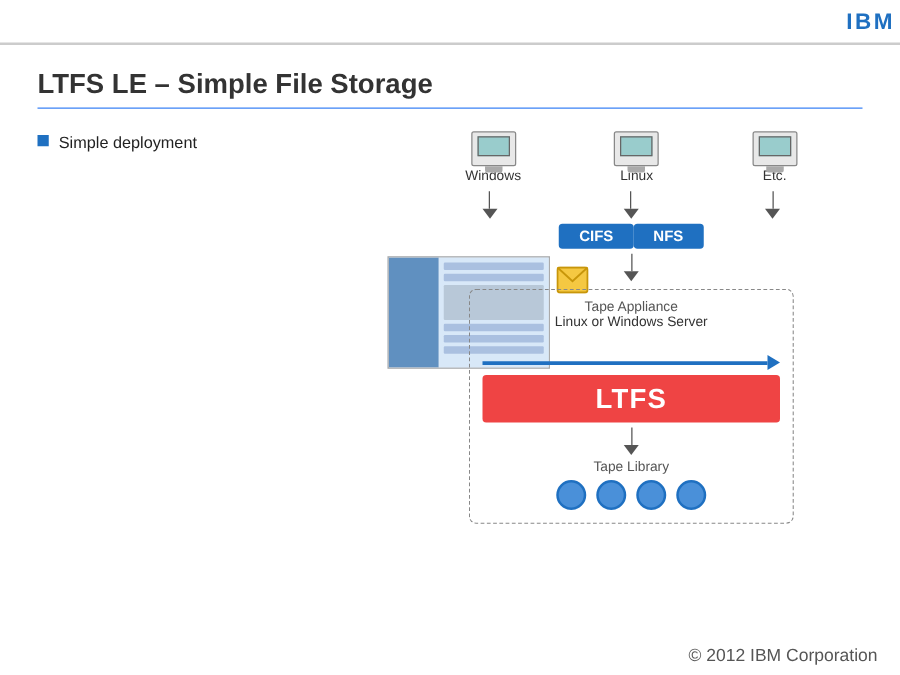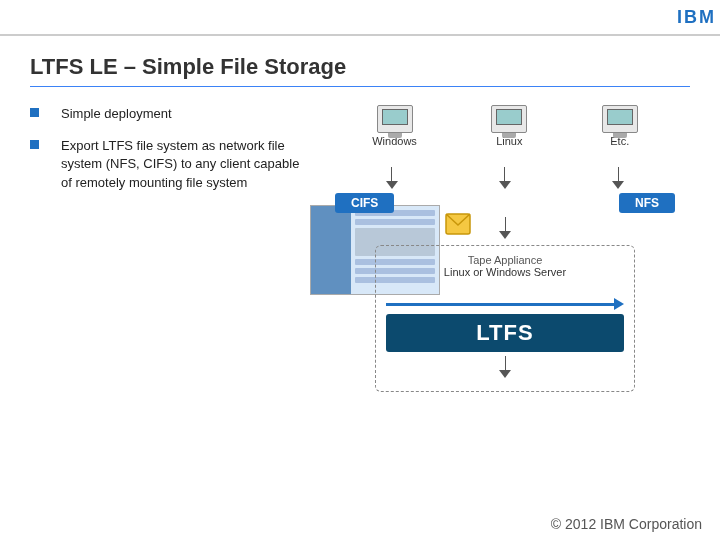--- a/index.html
+++ b/index.html
@@ -54,21 +54,20 @@
       flex-shrink: 0;
     }
 
     .bullet-item {
       display: flex;
       align-items: flex-start;
       margin-bottom: 14px;
       font-size: 13px;
       color: #222;
       line-height: 1.4;
-      gap: 14px;
     }
 
     .bullet-square {
       width: 9px;
       height: 9px;
       background: #1F70C1;
       flex-shrink: 0;
       margin-top: 3px;
       margin-right: 8px;
     }
@@ -85,21 +84,21 @@
     .diagram {
       width: 340px;
       position: relative;
     }
 
     
     .top-labels {
       display: flex;
       justify-content: space-around;
       width: 100%;
-      margin-bottom: 20px;
+      margin-bottom: 6px;
     }
 
     .client-item {
       display: flex;
       flex-direction: column;
       align-items: center;
       font-size: 11px;
       color: #333;
     }
 
@@ -131,21 +130,21 @@
       background: #9CC;
       border: 1px solid #666;
       position: absolute;
       top: 3px;
       left: 4px;
     }
 
     
     .protocol-row {
       display: flex;
-      justify-content: space-between;
+      justify-content: center;
       width: 100%;
       margin: 4px 0;
     }
 
     .protocol-box {
       background: #1F70C1;
       color: #fff;
       font-size: 12px;
       font-weight: bold;
       padding: 3px 16px;
@@ -171,21 +170,21 @@
 
     .server-label {
       text-align: center;
       font-size: 11px;
       color: #333;
       margin-bottom: 20px;
     }
 
     
     .ltfs-box {
-      background: #0c4a6e;
+      background: #ef4444;
       color: #fff;
       font-size: 22px;
       font-weight: bold;
       text-align: center;
       padding: 6px 0;
       border-radius: 3px;
       margin: 4px 0;
       letter-spacing: 1px;
     }
 
@@ -300,24 +299,20 @@
 
 <div class="main">
   <div class="page-title">LTFS LE – Simple File Storage</div>
 
   <div class="content-area">
 
     <div class="left-col">
       <div class="bullet-item">
         <div class="bullet-square"></div>
         <span>Simple deployment</span>
-      </div>
-      <div class="bullet-item">
-        <div class="bullet-square"></div>
-        <span>Export LTFS file system as network file system (NFS, CIFS) to any client capable of remotely mounting file system</span>
       </div>
     </div>
 
     <div class="right-col">
 
       <div class="screenshot-thumb">
         <div class="thumb-inner">
           <div class="thumb-sidebar"></div>
           <div class="thumb-content">
             <div class="thumb-row"></div>
@@ -395,20 +390,29 @@
             <div style="width:0;height:0;border-top:6px solid transparent;border-bottom:6px solid transparent;border-left:10px solid #1F70C1;"></div>
           </div>
 
           <div class="ltfs-box">LTFS</div>
 
           <div style="display:flex;flex-direction:column;align-items:center;margin:3px 0;">
             <div class="v-connector"></div>
             <div class="down-arrow-triangle"></div>
           </div>
 
+          <div class="tape-library-section">
+            <div class="tape-library-label">Tape Library</div>
+            <div class="tape-circles">
+              <div class="tape-circle"></div>
+              <div class="tape-circle"></div>
+              <div class="tape-circle"></div>
+              <div class="tape-circle"></div>
+            </div>
+          </div>
         </div>
       </div>
     </div>
   </div>
 </div>
 
 <div class="footer">
   <span>© 2012 IBM Corporation</span>
 </div>
 

